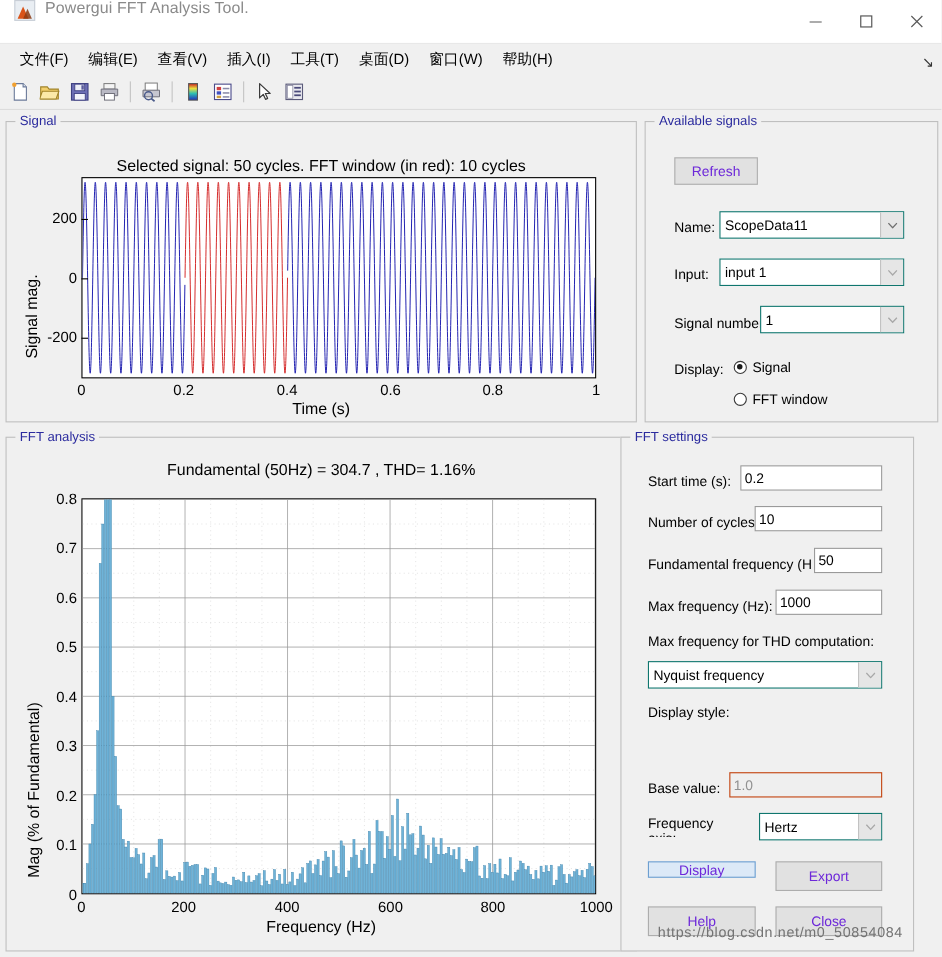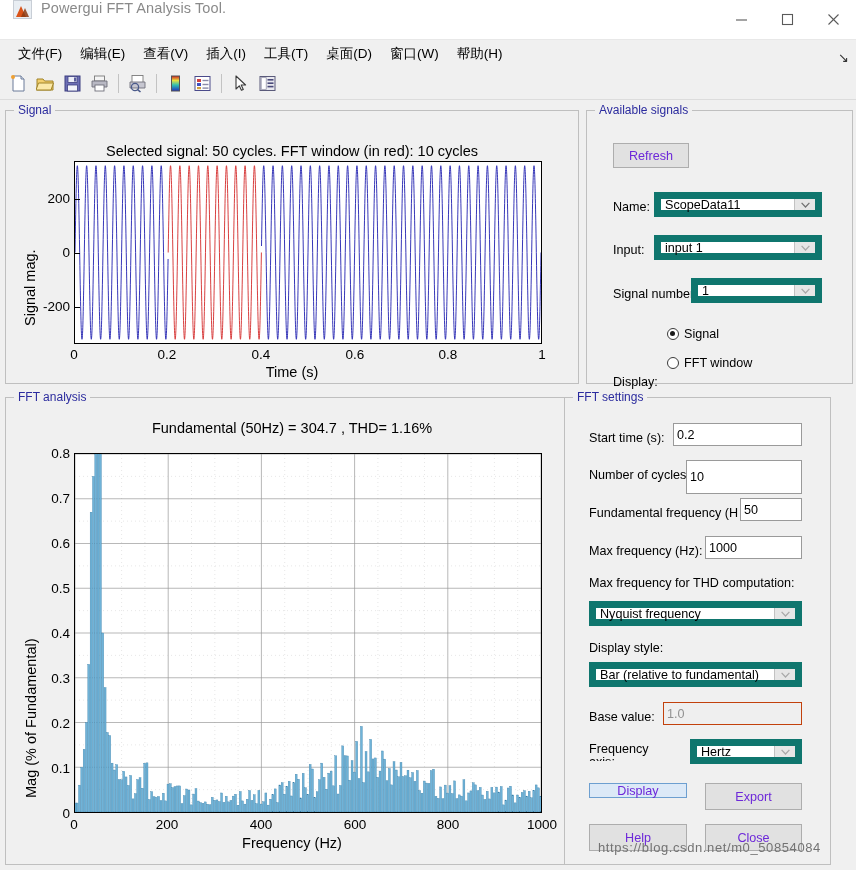--- a/index.html
+++ b/index.html
@@ -53,21 +53,21 @@
   .tmark{position:absolute;background:#000;}
   
   .lbl{position:absolute;font-size:12.6px;color:#000;white-space:nowrap;}
   .btn{position:absolute;background:#e1e1e1;border:1px solid #adadad;
      font-family:"Liberation Sans",sans-serif;font-size:12.6px;color:#6d28d9;
      display:flex;align-items:center;justify-content:center;box-sizing:border-box;}
   .btn.primary{background:#dce9f7;border:1px solid #6d9fd0;}
   .field{position:absolute;background:#fff;border:1px solid #9a9a9a;box-sizing:border-box;
      font-size:12.6px;display:flex;align-items:center;padding-left:3px;color:#000;}
   .field.disabled{background:#efefef;color:#919191;border:1px solid #c2410c;}
-  .combo{position:absolute;background:#fff;border:7px solid #0f766e;box-sizing:border-box;
+  .combo{position:absolute;background:#fff;border:1px solid #0f766e;box-sizing:border-box;
      font-size:12.6px;display:flex;align-items:center;padding-left:4px;color:#000;}
   .combo .arrow{position:absolute;right:0;top:0;bottom:0;width:20px;background:#e6e6e6;
      border-left:1px solid #c2c2c2;display:flex;align-items:center;justify-content:center;}
   .combo .arrow svg{display:block;}
   .radio{position:absolute;display:flex;align-items:center;font-size:12.6px;}
   .radio .dot{width:12px;height:12px;border:1.4px solid #3a3a3a;border-radius:50%;
      margin-right:5px;box-sizing:border-box;position:relative;background:#fff;flex:0 0 auto;}
   .radio.on .dot:after{content:"";position:absolute;left:2.2px;top:2.2px;width:5.2px;height:5.2px;
      border-radius:50%;background:#1a1a1a;}
   #watermark{position:absolute;left:598px;top:840px;font-size:13px;color:#737373;
@@ -526,41 +526,41 @@
   <div class="lbl" style="left:26px;top:176px;">Signal number</div>
   <div class="combo" style="left:104px;top:167px;width:131px;height:25px;">
     <span>1</span>
     <span class="arrow">
       <svg width="9" height="6" viewBox="0 0 9 6">
           <path d="M0.6 0.8 L4.5 5 L8.4 0.8" fill="none" stroke="#a8a8a8" stroke-width="1.2"></path>
         </svg>
     </span>
   </div>
 
-  <div class="lbl" style="left:26px;top:218px;margin-top:46px;">Display:</div>
+  <div class="lbl" style="left:26px;top:218px;">Display:</div>
   <div class="radio on" style="left:80px;top:216px;">
     <span class="dot"></span>
     <span>Signal</span>
   </div>
   <div class="radio" style="left:80px;top:245px;">
     <span class="dot"></span>
     <span>FFT window</span>
   </div>
 </div>
 
 <div class="panel" id="panel-settings">
   <div class="panel-title">FFT settings</div>
 
   <div class="lbl" style="left:24px;top:33px;">Start time (s):</div>
   <div class="field" style="left:108px;top:25px;width:129px;height:23px;">
     <span>0.2</span>
   </div>
 
   <div class="lbl" style="left:24px;top:70px;">Number of cycles</div>
-  <div class="field" style="left:121px;top:62px;width:116px;height:34px;">
+  <div class="field" style="left:121px;top:62px;width:116px;height:23px;">
     <span>10</span>
   </div>
 
   <div class="lbl" style="left:24px;top:108px;">Fundamental frequency (H</div>
   <div class="field" style="left:175px;top:100px;width:62px;height:23px;">
     <span>50</span>
   </div>
 
   <div class="lbl" style="left:24px;top:146px;">Max frequency (Hz):</div>
   <div class="field" style="left:140px;top:138px;width:97px;height:23px;">
@@ -571,28 +571,20 @@
   <div class="combo" style="left:24px;top:203px;width:213px;height:25px;">
     <span>Nyquist frequency</span>
     <span class="arrow">
       <svg width="9" height="6" viewBox="0 0 9 6">
           <path d="M0.6 0.8 L4.5 5 L8.4 0.8" fill="none" stroke="#a8a8a8" stroke-width="1.2"></path>
         </svg>
     </span>
   </div>
 
   <div class="lbl" style="left:24px;top:243px;">Display style:</div>
-  <div class="combo" style="left:24px;top:264px;width:213px;height:25px;">
-    <span>Bar (relative to fundamental)</span>
-    <span class="arrow">
-      <svg width="9" height="6" viewBox="0 0 9 6">
-          <path d="M0.6 0.8 L4.5 5 L8.4 0.8" fill="none" stroke="#a8a8a8" stroke-width="1.2"></path>
-        </svg>
-    </span>
-  </div>
 
   <div class="lbl" style="left:24px;top:312px;">Base value:</div>
   <div class="field disabled" style="left:98px;top:304px;width:139px;height:23px;">
     <span>1.0</span>
   </div>
 
   <div class="lbl" style="left:24px;top:345px;width:70px;line-height:13px;white-space:normal;overflow:hidden;height:18px;">Frequency axis:</div>
   <div class="combo" style="left:125px;top:341px;width:112px;height:25px;">
     <span>Hertz</span>
     <span class="arrow">

